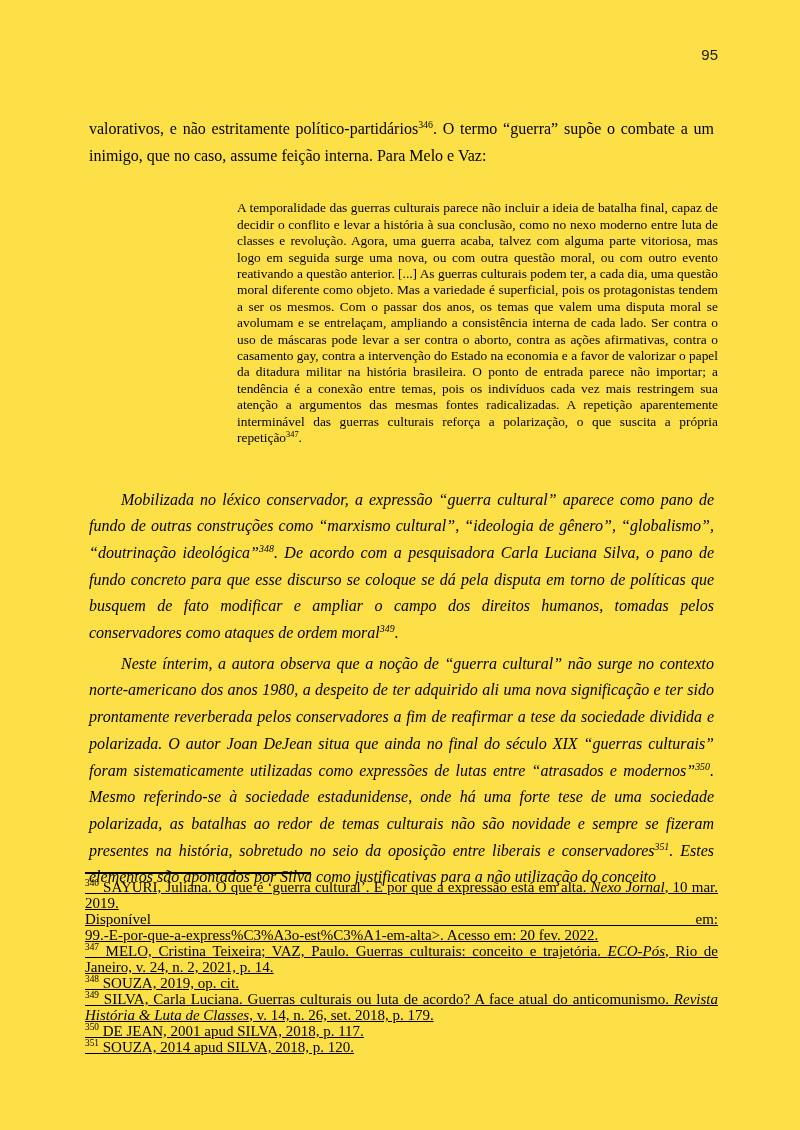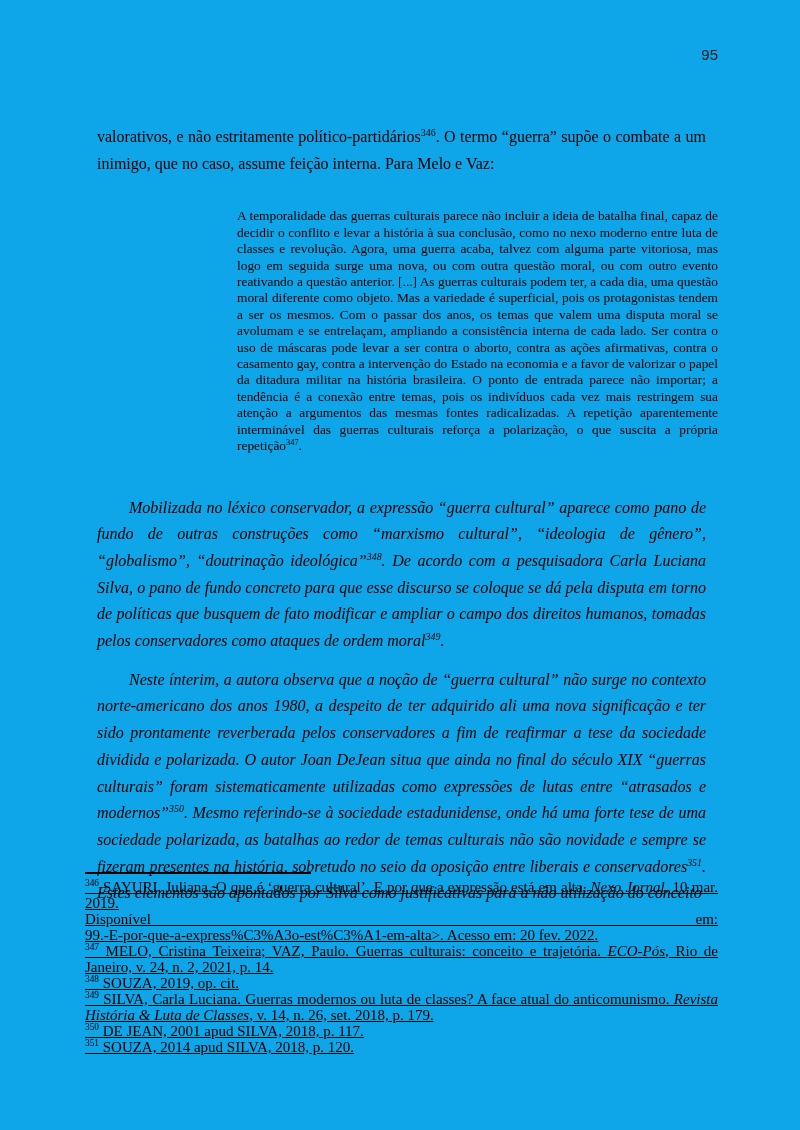--- a/index.html
+++ b/index.html
@@ -1,40 +1,40 @@
 <!DOCTYPE html>
 <html><head>
 <meta charset="utf-8">
 <style>
   html, body { margin: 0; padding: 0; background: #ffffff; }
   .page {
     position: relative;
     width: 800px;
     height: 1130px;
-    background: #0ea5e9;
+    background: #fde047;
     color: #000000;
     font-family: "Liberation Serif", serif;
     overflow: hidden;
   }
   .page-num {
     position: absolute;
     top: 46px;
     right: 82px;
     font-family: "Liberation Sans", sans-serif;
     font-size: 15px;
     color: #1a1a1a;
   }
   .content {
     position: absolute;
     left: 85px;
     top: 112px;
     width: 633px;
   }
   .par {
-    margin: 12px;
+    margin: 4px;
     font-size: 16px;
     line-height: 26.7px;
     text-align: justify;
   }
   .indent { text-indent: 32px; font-style: italic; }
   .quote {
     margin: 31px 0 40px 152px;
     font-size: 13.4px;
     line-height: 16.4px;
     text-align: justify;
@@ -93,18 +93,18 @@
 
   <div class="footnotes">
     <div class="fn-sep"></div>
 
     <div class="fn"><sup>346</sup><span> SAYURI, Juliana. O que é ‘guerra cultural’. E por que a expressão está em alta. </span><span class="it">Nexo Jornal</span><span>, 10 mar. 2019.</span></div>
     <div class="fn spread"><span>Disponível em:</span></div>
     <div class="fn"><span>99.-E-por-que-a-express%C3%A3o-est%C3%A1-em-alta&gt;. Acesso em: 20 fev. 2022.</span></div>
 
     <div class="fn"><sup>347</sup><span> MELO, Cristina Teixeira; VAZ, Paulo. Guerras culturais: conceito e trajetória. </span><span class="it">ECO-Pós</span><span>, Rio de Janeiro, v. 24, n. 2, 2021, p. 14.</span></div>
     <div class="fn"><sup>348</sup><span> SOUZA, 2019, op. cit.</span></div>
-    <div class="fn"><sup>349</sup><span> SILVA, Carla Luciana. Guerras modernos ou luta de classes? A face atual do anticomunismo. </span><span class="it">Revista História &amp; Luta de Classes</span><span>, v. 14, n. 26, set. 2018, p. 179.</span></div>
+    <div class="fn"><sup>349</sup><span> SILVA, Carla Luciana. Guerras culturais ou luta de acordo? A face atual do anticomunismo. </span><span class="it">Revista História &amp; Luta de Classes</span><span>, v. 14, n. 26, set. 2018, p. 179.</span></div>
     <div class="fn"><sup>350</sup><span> DE JEAN, 2001 apud SILVA, 2018, p. 117.</span></div>
     <div class="fn"><sup>351</sup><span> SOUZA, 2014 apud SILVA, 2018, p. 120.</span></div>
   </div>
 
 </div>
 
 </body></html>

